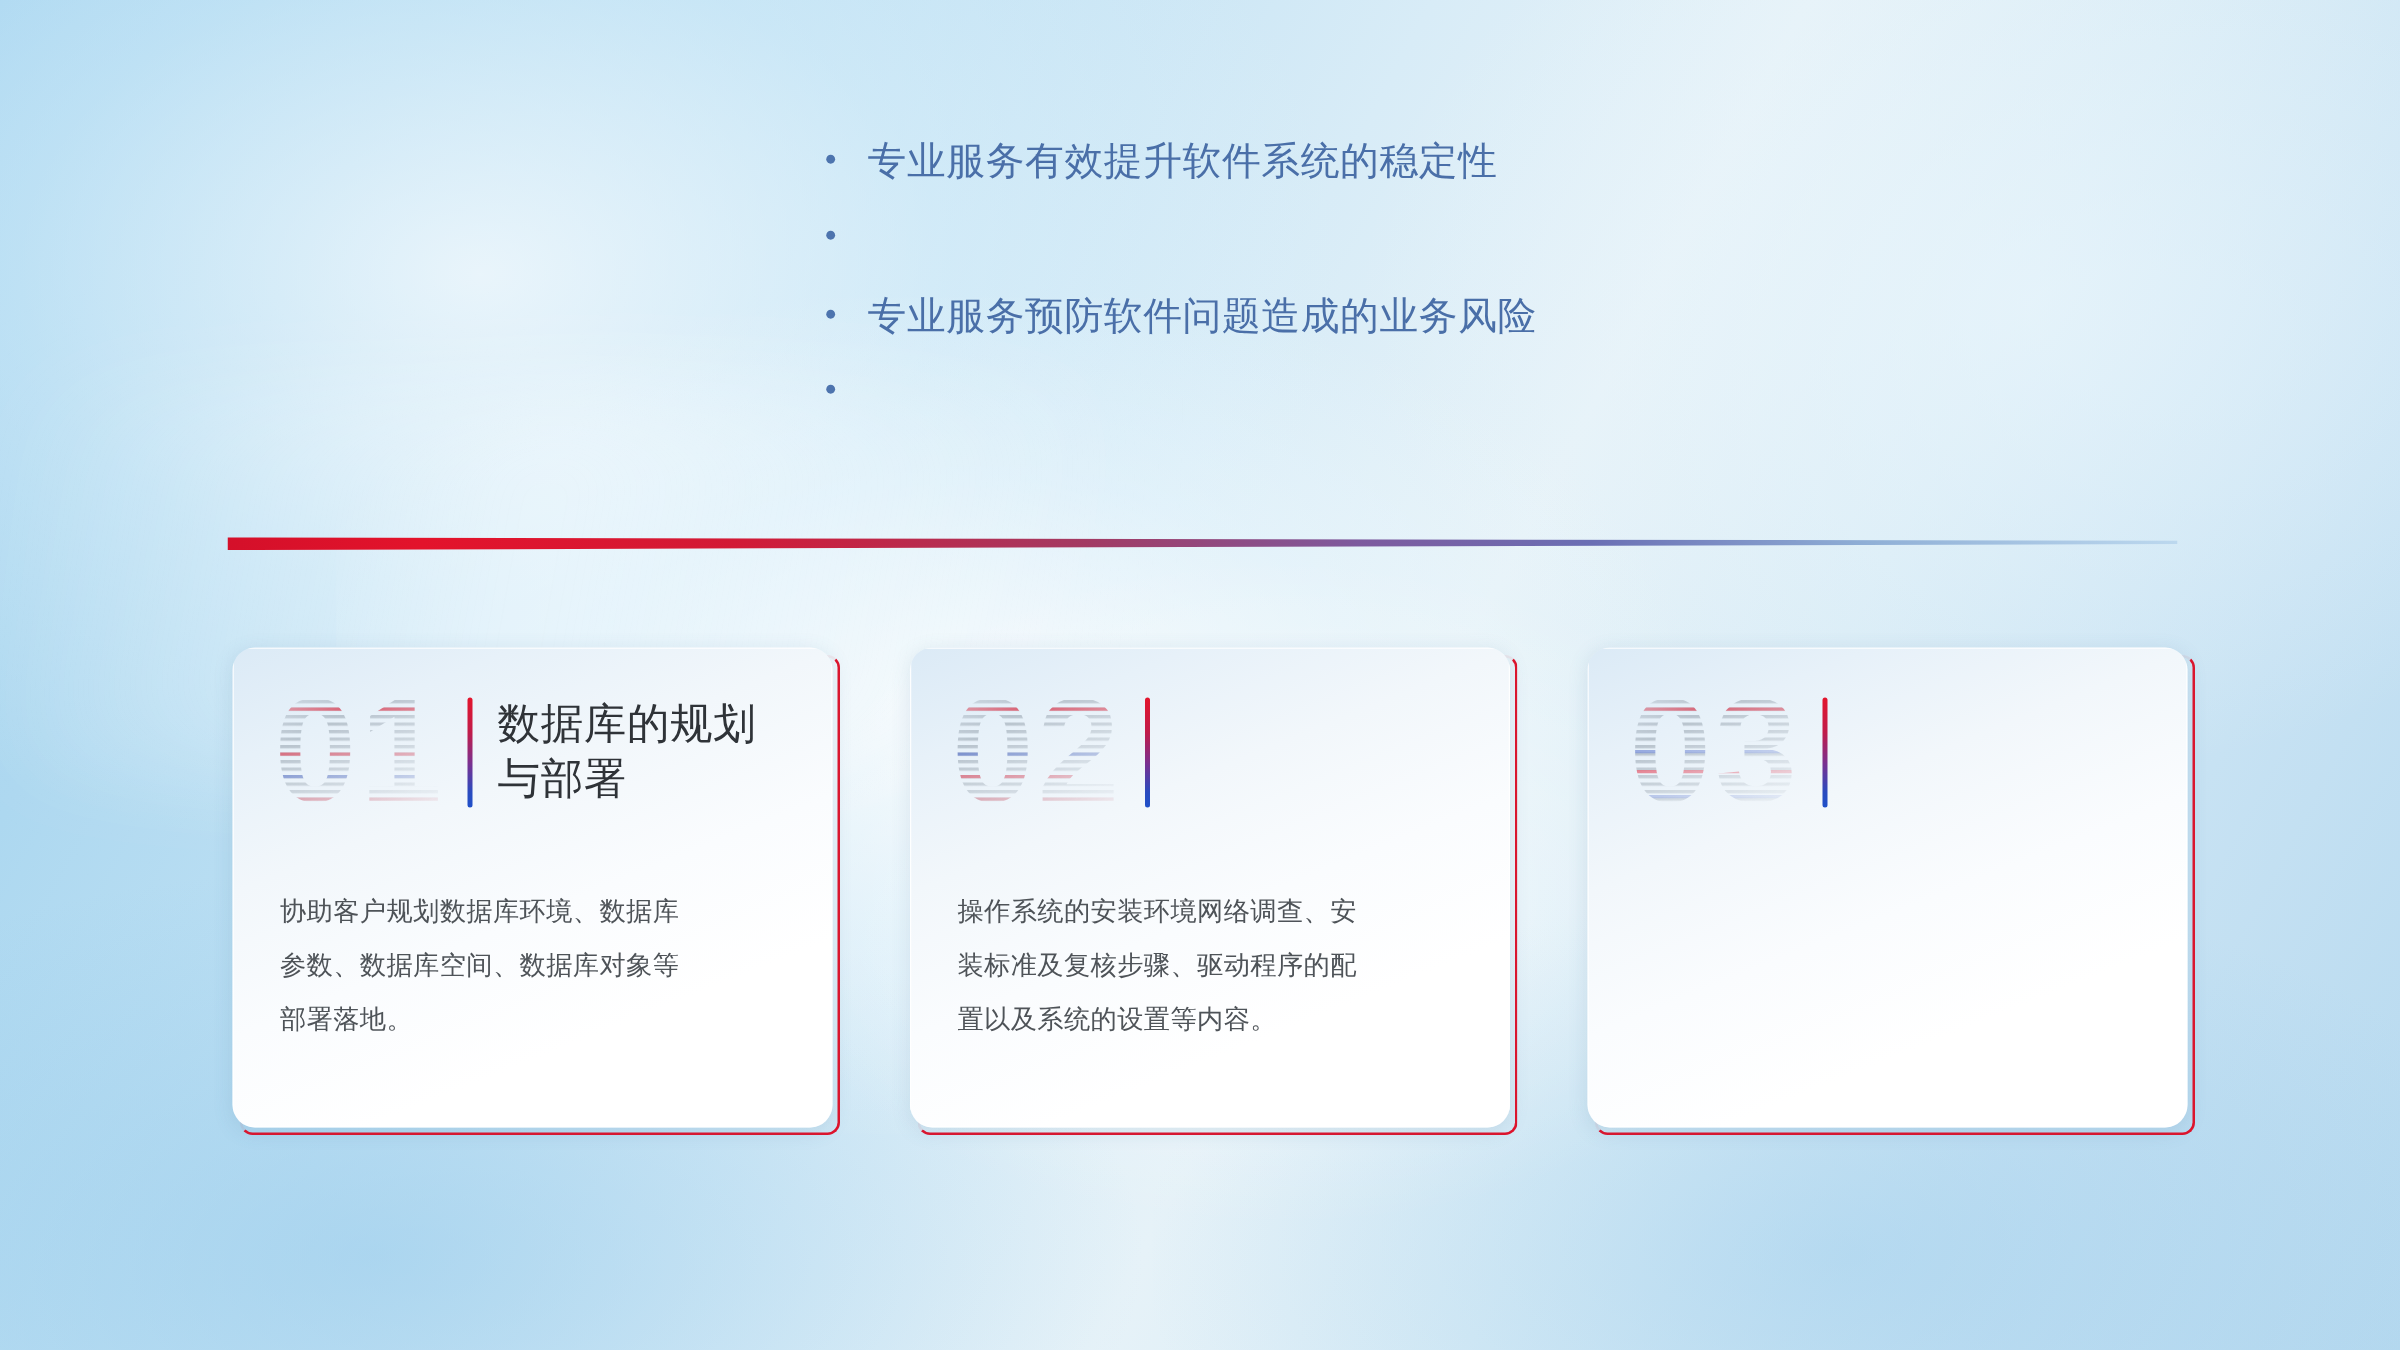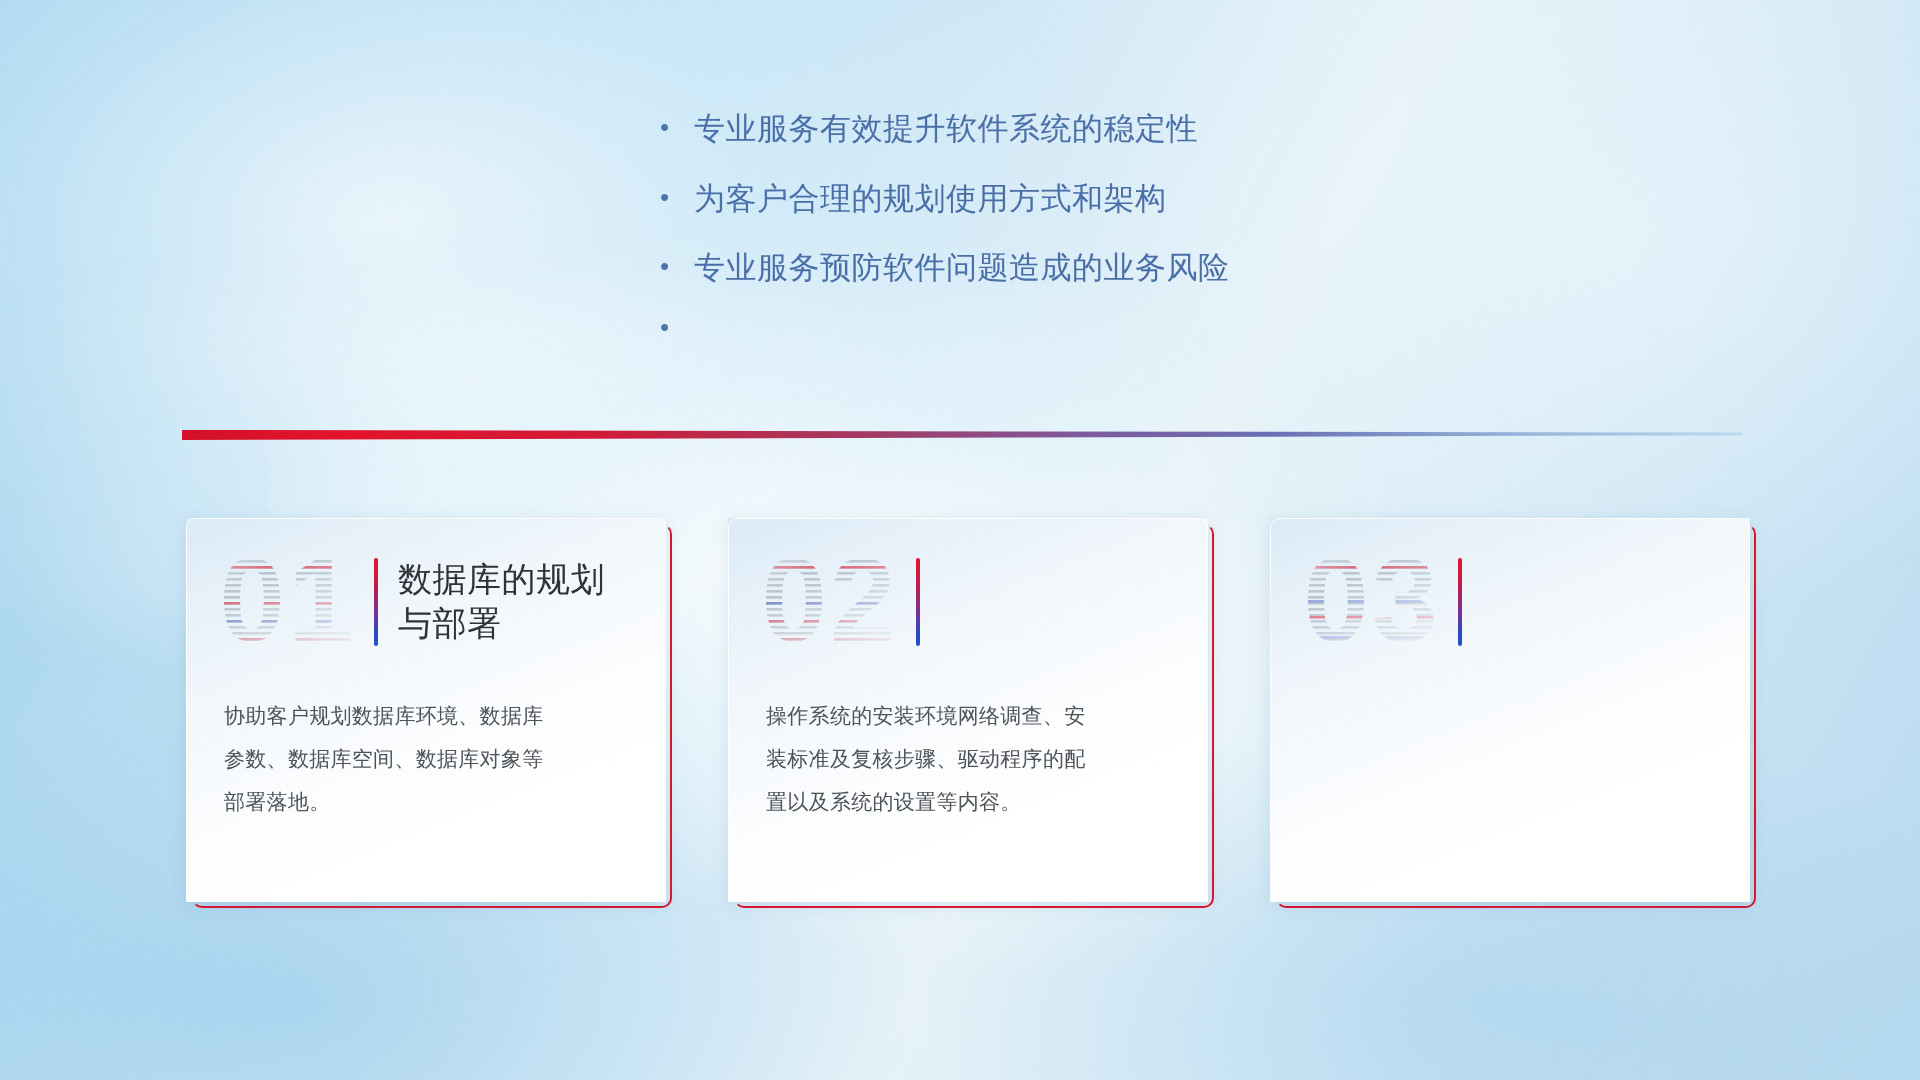--- a/index.html
+++ b/index.html
@@ -96,21 +96,21 @@
   .card-accent{
     position:absolute; left:6px; top:6px; right:0; bottom:0;
     border-radius:10px;
     border:2.5px solid #e0132b;
     border-left-color:rgba(224,19,43,.06);
     border-top-color:rgba(224,19,43,.06);
     background:transparent;
   }
   .card{
     position:absolute; left:0; top:0; width:480px; height:384px;
-    border-radius:0;
+    border-radius:18px;
     background:
       linear-gradient(158deg,
         #dbeaf6 0%,
         #e7f1f9 16%,
         #f2f7fb 34%,
         #fafcfe 54%,
         #ffffff 74%,
         #ffffff 100%);
     box-shadow:0 3px 16px rgba(70,110,150,.14);
     overflow:hidden;
@@ -144,21 +144,21 @@
     font-size:34px;
     line-height:1.28;
     color:#2f3338;
     font-weight:500;
     letter-spacing:.5px;
     white-space:pre-line;
     padding-right:10px;
   }
 
   .card-body{
-    position:absolute; left:38px; right:34px; top:176px;
+    position:absolute; left:38px; right:34px; top:190px;
     font-size:21px;
     line-height:2.05;
     color:#4e5358;
     letter-spacing:.3px;
     white-space:pre-line;
   }
 </style>
 </head>
 <body>
 
@@ -175,21 +175,20 @@
 
 <div id="stage">
 
   <div class="bullets">
     <div class="bullet-row">
       <span class="bullet-dot">•</span>
       <span class="bullet-text">专业服务有效提升软件系统的稳定性</span>
     </div>
     <div class="bullet-row">
       <span class="bullet-dot">•</span>
-      <span class="bullet-text">为客户合理的规划使用方式和架构</span>
     </div>
     <div class="bullet-row">
       <span class="bullet-dot">•</span>
       <span class="bullet-text">专业服务预防软件问题造成的业务风险</span>
     </div>
     <div class="bullet-row">
       <span class="bullet-dot">•</span>
     </div>
   </div>
 

